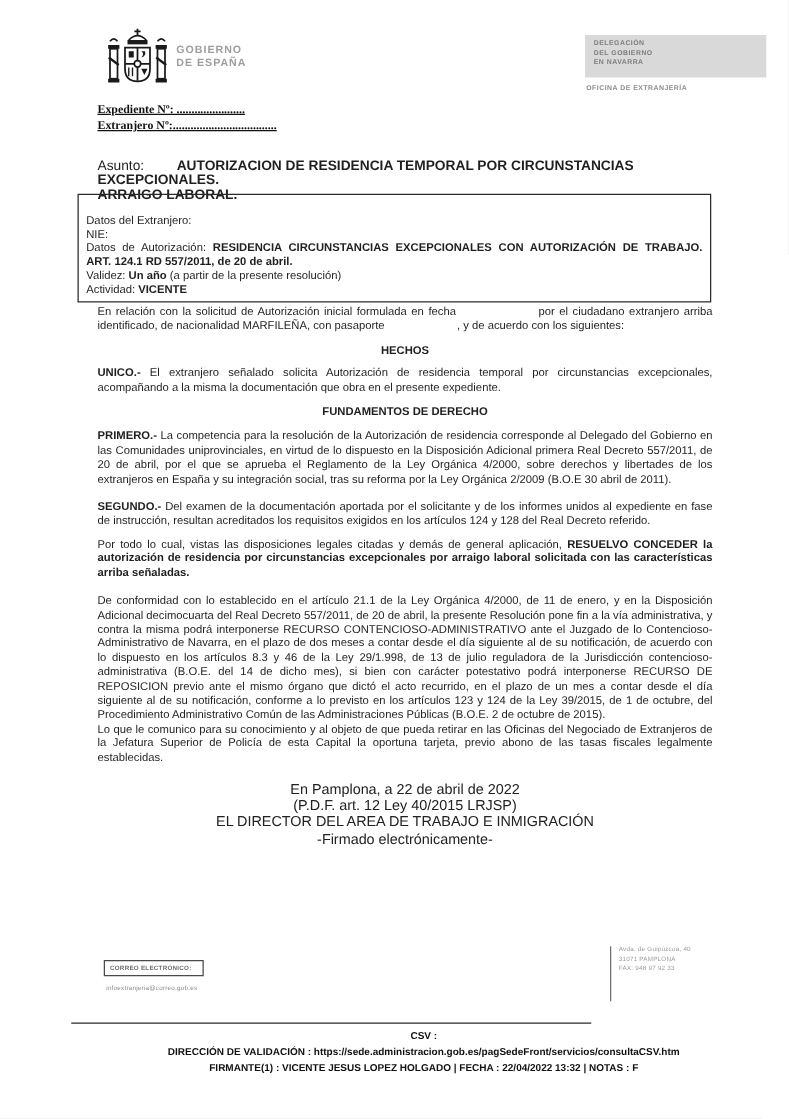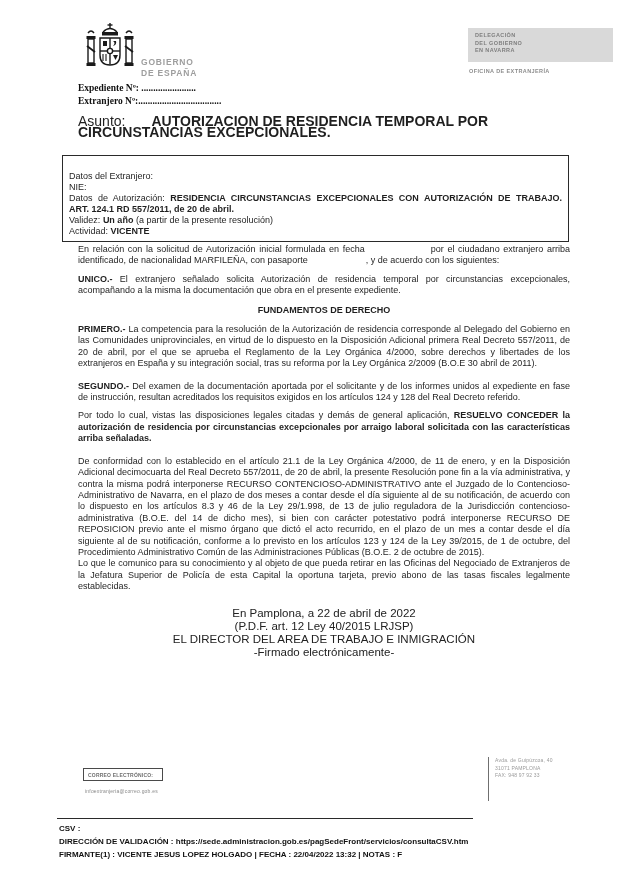--- a/index.html
+++ b/index.html
@@ -10,43 +10,43 @@
     background: #ffffff;
     font-family: "Liberation Sans", sans-serif;
     color: #1f1f1f;
     overflow: hidden;
   }
   .b { font-weight: bold; }
 
   
   .coat { position:absolute; left:84px; top:22px; }
   .gov-text {
-    position:absolute; left:141px; top:57px;
+    position:absolute; left:141px; top:34px;
     font-size:8.5px; font-weight:bold; color:#9e9e9e;
     letter-spacing:0.8px; line-height:10.5px;
   }
   .deleg-box {
     position:absolute; left:468px; top:28px; width:145px; height:34px;
     background:#d9d9d9; box-sizing:border-box; padding:4px 0 0 7px;
     font-size:5.5px; font-weight:bold; color:#7e7e7e;
     letter-spacing:0.4px; line-height:7.5px;
   }
   .oficina {
     position:absolute; left:469px; top:68px;
     font-size:5.5px; font-weight:bold; color:#8d8d8d; letter-spacing:0.4px;
   }
   .expediente-block {
     position:absolute; left:78px; top:82px;
     font-family:"Liberation Serif", serif; font-weight:bold;
-    font-size:9.5px; line-height:13px; color:#111;
-  }
-
-  
-  .subject { position:absolute; left:78px; top:116px; width:492px;
-    font-size:14px; line-height:11.4px; }
+    font-size:9.5px; line-height:13px; color:#111;text-decoration:underline;
+  }
+
+  
+  .subject { position:absolute; left:78px; top:128px; width:492px;
+    font-size:11px; line-height:11.4px; }
   .sp-asunto { display:inline-block; width:26px; }
 
   
   .datos-box {
     position:absolute; left:62px; top:155px; width:507px;
     box-sizing:border-box; border:1px solid #2a2a2a;
     padding:15px 6px 4px 6px;
     font-size:9px; line-height:11px;
   }
   .justify-full { text-align:justify; text-align-last:justify; }
@@ -80,21 +80,21 @@
   .email { position:absolute; left:85px; top:788px;
     font-size:5px; color:#8a8a8a; letter-spacing:0.2px; }
   .addr {
     position:absolute; left:488px; top:757px; height:44px;
     border-left:1px solid #6f6f6f; padding-left:6px;
     font-size:5px; color:#9a9a9a; line-height:7.5px; letter-spacing:0.2px;
   }
   .csv-rule { position:absolute; left:57px; top:818px; width:416px; height:1px; background:#2a2a2a; }
   .csv-block {
     position:absolute; left:59px; top:823px; width:560px;
-    font-size:8px; font-weight:bold; color:#111; line-height:12.8px;
+    font-size:8px; font-weight:bold; color:#111; line-height:12.8px;text-align:center;
   }
 </style>
 </head>
 <body>
 
 <div class="page">
 
   <div class="coat">
     <svg width="52" height="56" viewBox="0 0 52 56" fill="none" stroke="#1a1a1a" stroke-width="1.4">
 
@@ -139,35 +139,37 @@
   </div>
   <div class="oficina">OFICINA DE EXTRANJERÍA</div>
 
   <div class="expediente-block">
     <div>Expediente Nº: .......................</div>
     <div>Extranjero Nº:...................................</div>
   </div>
 
   <div class="subject">
     <div><span>Asunto:</span><span class="sp-asunto"></span><span class="b">AUTORIZACION DE RESIDENCIA TEMPORAL POR CIRCUNSTANCIAS EXCEPCIONALES.</span></div>
+    <div class="b">ARRAIGO LABORAL.</div>
   </div>
 
   <div class="datos-box">
     <div>Datos del Extranjero:</div>
     <div>NIE:</div>
     <div class="justify-full"><span>Datos de Autorización:</span> <span class="b">RESIDENCIA CIRCUNSTANCIAS EXCEPCIONALES CON AUTORIZACIÓN DE TRABAJO.</span></div>
     <div class="b">ART. 124.1 RD 557/2011, de 20 de abril.</div>
     <div><span>Validez:</span> <span class="b">Un año</span> <span>(a partir de la presente resolución)</span></div>
     <div><span>Actividad:</span> <span class="b">VICENTE</span></div>
   </div>
 
   <div class="main">
 
     <p><span>En relación con la solicitud de Autorización inicial formulada en fecha</span><span class="gap-fecha"></span><span>por el ciudadano extranjero arriba identificado, de nacionalidad MARFILEÑA, con pasaporte</span><span class="gap-pasaporte"></span><span>, y de acuerdo con los siguientes:</span></p>
 
+    <p class="heading mt8">HECHOS</p>
 
     <p class="mt7"><span class="b">UNICO.-</span> <span>El extranjero señalado solicita Autorización de residencia temporal por circunstancias excepcionales, acompañando a la misma la documentación que obra en el presente expediente.</span></p>
 
     <p class="heading mt8">FUNDAMENTOS DE DERECHO</p>
 
     <p class="mt8"><span class="b">PRIMERO.-</span> <span>La competencia para la resolución de la Autorización de residencia corresponde al Delegado del Gobierno en las Comunidades uniprovinciales, en virtud de lo dispuesto en la Disposición Adicional primera Real Decreto 557/2011, de 20 de abril, por el que se aprueba el Reglamento de la Ley Orgánica 4/2000, sobre derechos y libertades de los extranjeros en España y su integración social, tras su reforma por la Ley Orgánica 2/2009 (B.O.E  30 abril de 2011).</span></p>
 
     <p class="mt11"><span class="b">SEGUNDO.-</span> <span>Del examen de la documentación aportada por el solicitante y de los informes unidos al expediente en fase de instrucción, resultan acreditados los requisitos exigidos en los artículos 124 y 128 del Real Decreto referido.</span></p>
 
     <p class="mt7"><span>Por todo lo cual, vistas las disposiciones legales citadas y demás de general aplicación,</span> <span class="b">RESUELVO CONCEDER la autorización de residencia por circunstancias excepcionales por arraigo laboral solicitada con las características arriba señaladas.</span></p>

